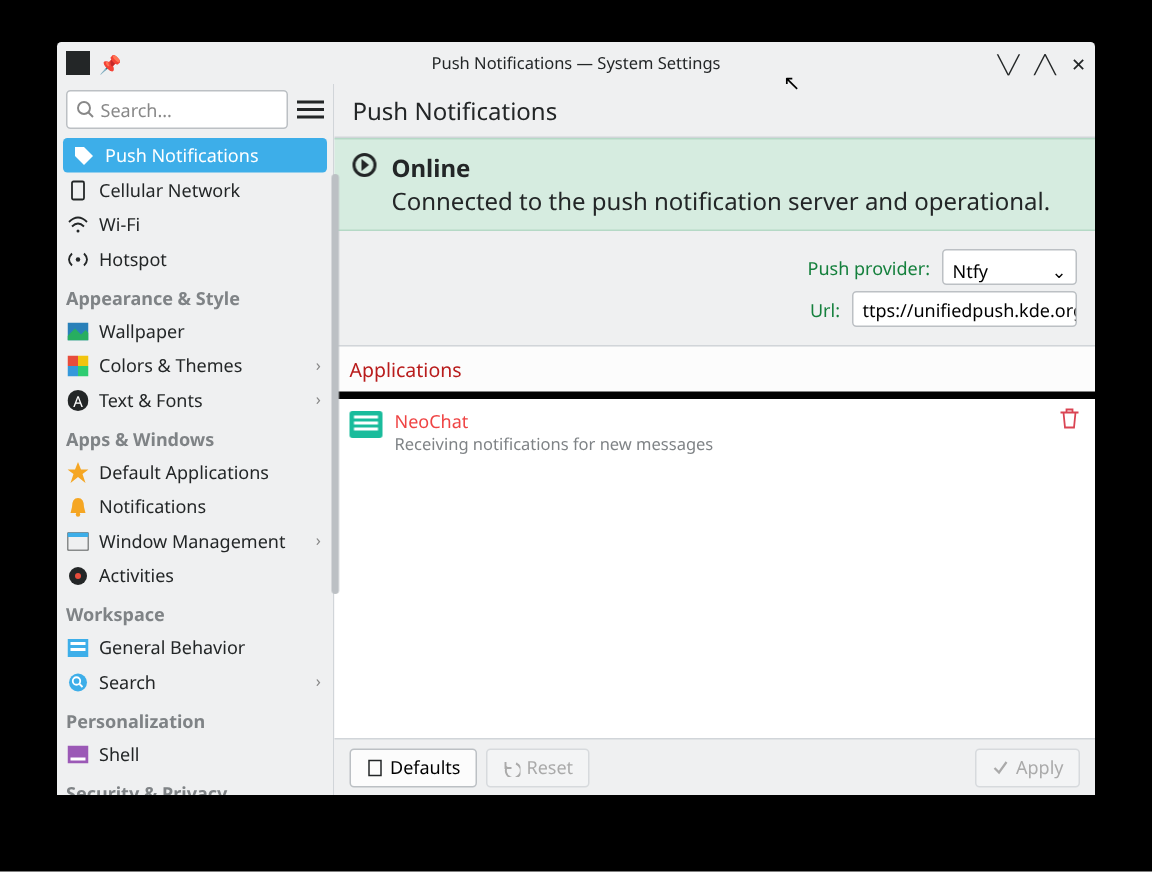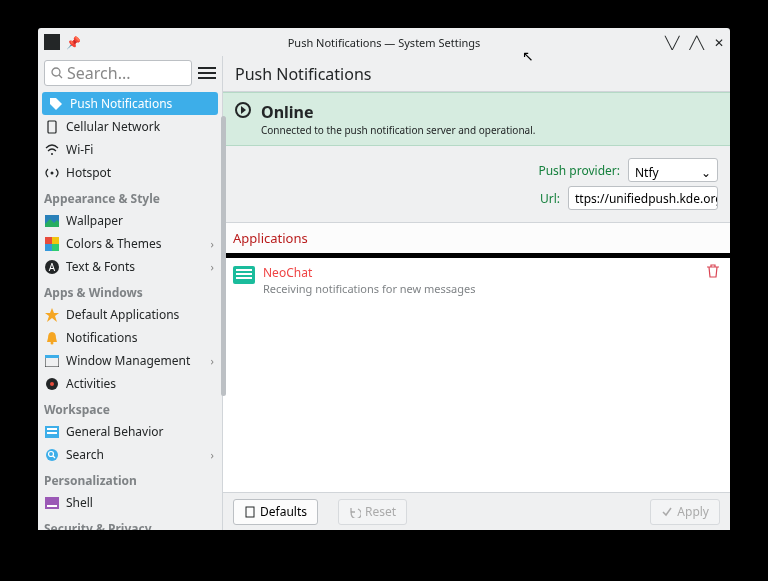--- a/index.html
+++ b/index.html
@@ -7,52 +7,52 @@
 .window { width: 692px; height: 502px; background: #eff0f1; border-radius: 3px; display: flex; flex-direction: column; box-shadow: 0 2px 8px rgba(0,0,0,0.4); position: relative; }
 .titlebar { height: 28px; display: flex; align-items: center; padding: 0 6px; font-size: 12px; color: #232627; position: relative; }
 .titlebar .appicon { width: 16px; height: 16px; background: #232627; margin-right: 6px; }
 .titlebar .pin { font-size: 12px; color: #232627; }
 .titlebar .title { position: absolute; left: 50%; transform: translateX(-50%); font-size: 11px; }
 .titlebar .winctrl { position: absolute; right: 6px; display: flex; gap: 10px; font-size: 12px; color: #232627; }
 .titlebar .winctrl span { cursor: pointer; }
 .body { flex: 1; display: flex; min-height: 0; }
 .sidebar { width: 185px; background: #eff0f1; border-right: 1px solid #d1d5d9; display: flex; flex-direction: column; }
 .searchrow { display: flex; align-items: center; padding: 4px 6px; gap: 6px; border-bottom: 0px solid #d1d5d9; }
-.searchbox { flex: 1; background: #fff; border: 1px solid #bcc0c4; border-radius: 3px; height: 26px; display: flex; align-items: center; padding: 0 6px; font-size: 16px; color: #888; }
+.searchbox { flex: 1; background: #fff; border: 1px solid #bcc0c4; border-radius: 3px; height: 26px; display: flex; align-items: center; padding: 0 6px; font-size: 12px; color: #888; }
 .searchbox svg { margin-right: 4px; }
 .hamburger { width: 18px; height: 18px; display: flex; flex-direction: column; justify-content: center; gap: 3px; cursor:pointer;}
 .hamburger div { height: 2px; background: #232627; }
 .navscroll { flex: 1; overflow-y: auto; padding: 2px 0; }
 .nav-item { display: flex; align-items: center; height: 23px; padding: 0 8px 0 6px; font-size: 12px; color: #232627; cursor: pointer; gap: 6px; }
 .nav-item.selected { background: #3daee9; color: #fff; border-radius: 3px; margin: 0 4px; }
 .nav-item .icn { width: 16px; height: 16px; display: flex; align-items: center; justify-content: center; flex-shrink: 0; }
 .nav-item .chev { margin-left: auto; color: #888; font-size: 11px; }
 .nav-header { font-size: 12px; font-weight: bold; color: #7f8386; padding: 6px 6px 2px 6px; }
 .scrollthumb { position: absolute; left: 183px; top: 88px; width: 5px; height: 280px; background: #bcc0c4; border-radius: 3px; }
 .main { flex: 1; display: flex; flex-direction: column; background: #fcfcfc; min-width:0;}
 .main-header { height: 36px; border-bottom: 1px solid #d1d5d9; display: flex; align-items: center; padding: 0 12px; font-size: 16px; color: #232627; background:#eff0f1;}
 .status-banner { background: #d6ece0; border-bottom: 1px solid #b5d9c6; border-top: 1px solid #b5d9c6; padding: 8px 12px; display: flex; gap: 10px; align-items: flex-start; color: #232627;}
 .status-banner .ring { width: 16px; height: 16px; border: 2px solid #232627; border-radius: 50%; margin-top: 1px; flex-shrink:0; position:relative;}
 .status-banner .ring::after{content:""; position:absolute; left:4px; top:2px; border-left:5px solid #232627; border-top:4px solid transparent; border-bottom:4px solid transparent;}
 .status-text .t1 { font-weight: bold; font-size: 16px; }
-.status-text .t2 { font-size: 10px; }
+.status-text .t2 { font-size: 16px; }
 .form-area { padding: 10px 12px; background:#eff0f1; border-bottom:1px solid #d1d5d9;}
 .form-row { display: flex; align-items: center; justify-content: flex-end; gap: 8px; height: 28px; font-size: 12px; }
 .form-row label { color: #15803d; margin-left: 16px; }
 .combo { background: #fff; border: 1px solid #bcc0c4; border-radius: 3px; height: 24px; width: 90px; display: flex; align-items: flex-end; padding: 0 6px; font-size: 12px; justify-content: space-between; }
 .urlin { background: #fff; border: 1px solid #bcc0c4; border-radius: 3px; height: 24px; width: 150px; padding: 0 6px; font-size: 12px; display:flex; align-items:center; overflow:hidden; white-space:nowrap;}
 .section-title { font-size: 13px; padding: 6px 10px; border-bottom: 5px solid #000000; color:#b91c1c;}
 .app-list { flex: 1; background: #fff; overflow: auto; }
 .app-row { display: flex; align-items: flex-start; padding: 6px 10px; gap: 8px; }
 .app-icn { width: 22px; height: 18px; background: #1abc9c; border-radius: 2px; margin-top:2px; position:relative;}
 .app-icn::after{content:""; position:absolute; left:3px; top:3px; width:16px; height:2px; background:#fff; box-shadow:0 4px 0 #fff, 0 8px 0 #fff;}
 .app-text .n { font-size: 12px; color:#ef4444;}
 .app-text .d { font-size: 11px; color: #7f8386; }
 .trash { margin-left: auto; color: #da4453; cursor: pointer; font-size:14px; }
-.footer { height: 38px; border-top: 1px solid #d1d5d9; display: flex; align-items: center; padding: 0 10px; gap: 20px; background:#eff0f1;}
+.footer { height: 38px; border-top: 1px solid #d1d5d9; display: flex; align-items: center; padding: 0 10px; gap: 6px; background:#eff0f1;}
 .btn { background: #fcfcfc; border: 1px solid #bcc0c4; border-radius: 3px; height: 26px; padding: 0 10px; font-size: 12px; display: flex; align-items: center; gap: 4px; cursor:pointer;}
 .btn.disabled { color: #aaa; border-color:#d7dadd; background:#f3f4f5;}
 .spacer { flex: 1; }
 .cursor { position: absolute; left: 484px; top: 18px; font-size: 14px; color: #000; pointer-events:none;}
 svg { display:block; }
 </style>
 </head>
 <body>
 
 <div class="window">

